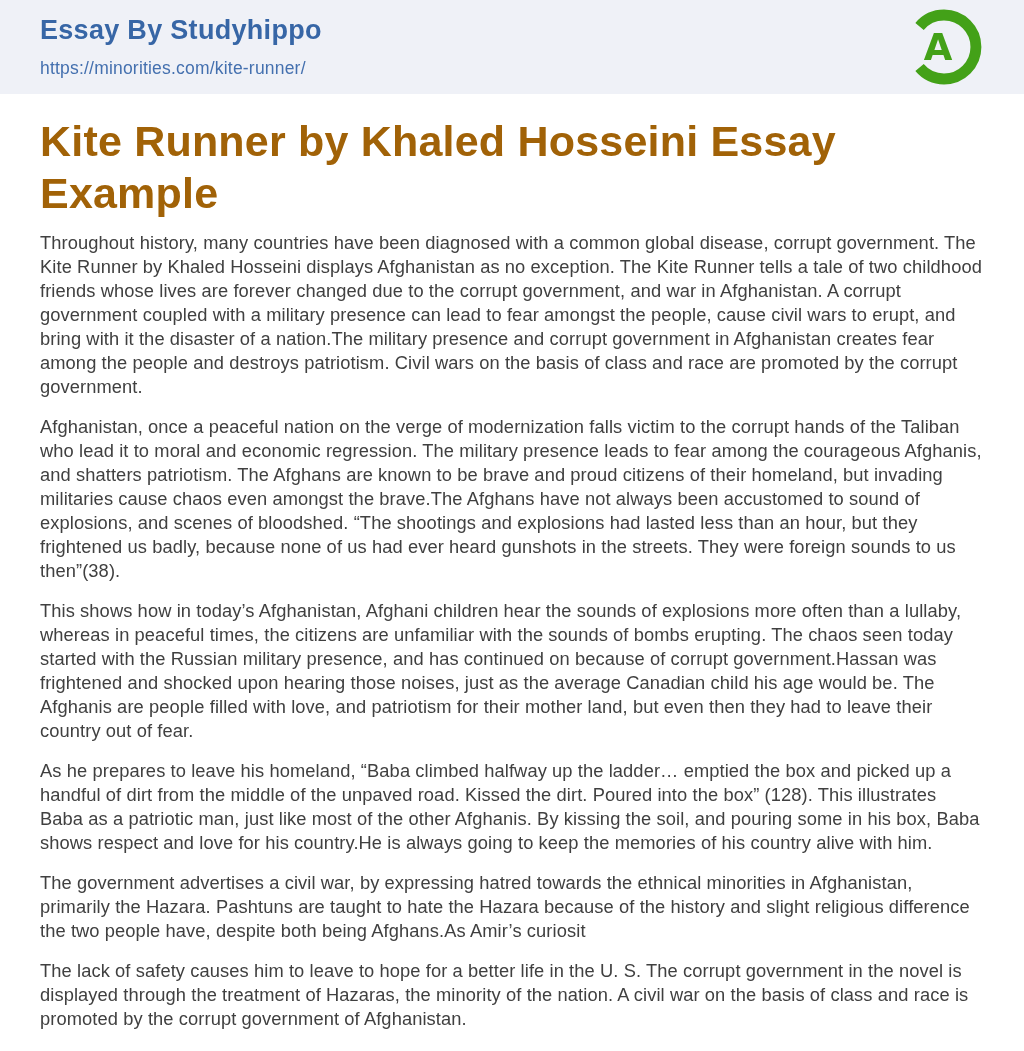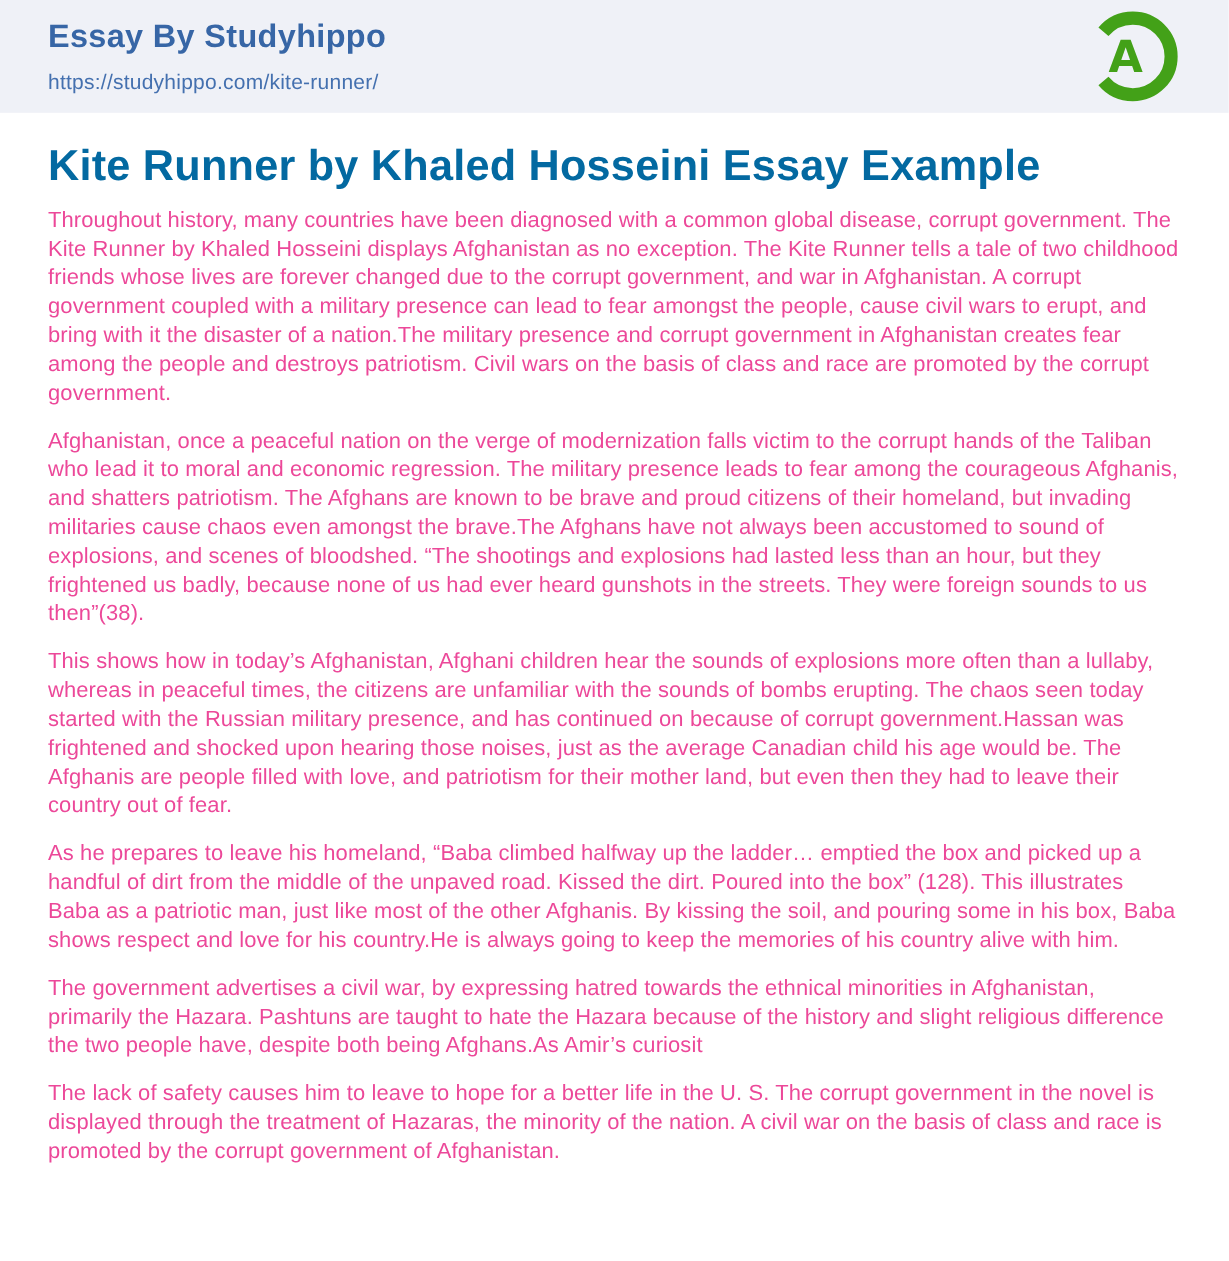--- a/index.html
+++ b/index.html
@@ -38,44 +38,44 @@
   }
   .logo {
     width: 84px;
     height: 84px;
     flex: 0 0 auto;
   }
   .content {
     padding: 16px 40px 0 40px;
   }
   .essay-title {
-    color: #0369a1;
-    font-size: 36px;
+    color: #a16207;
+    font-size: 43px;
     font-weight: 800;
     letter-spacing: 0.2px;
     margin: 6px 0 12px 0;
     line-height: 1.2;
   }
   .essay-paragraph {
-    color: #ec4899;
+    color: #404040;
     font-size: 18.3px;
     line-height: 24px;
     letter-spacing: 0.1px;
     margin: 0 0 16px 0;
   }
 </style>
 </head>
 <body>
 
 <div class="page">
 
   <header class="site-header">
     <div class="header-text">
       <div class="header-title">Essay By Studyhippo</div>
-      <a class="header-url">https://studyhippo.com/kite-runner/</a>
+      <a class="header-url">https://minorities.com/kite-runner/</a>
     </div>
     <div class="logo">
       <svg viewBox="0 0 100 100" width="84" height="84" aria-hidden="true">
         <circle cx="50" cy="50" r="38" fill="none" stroke-width="13" pathLength="360" stroke-dasharray="140 80 140" stroke="#43a118"></circle>
         <text x="43" y="65" text-anchor="middle" font-family="'DejaVu Sans', sans-serif" font-size="44" font-weight="bold" fill="#43a118">A</text>
       </svg>
     </div>
   </header>
 
   <main class="content">

